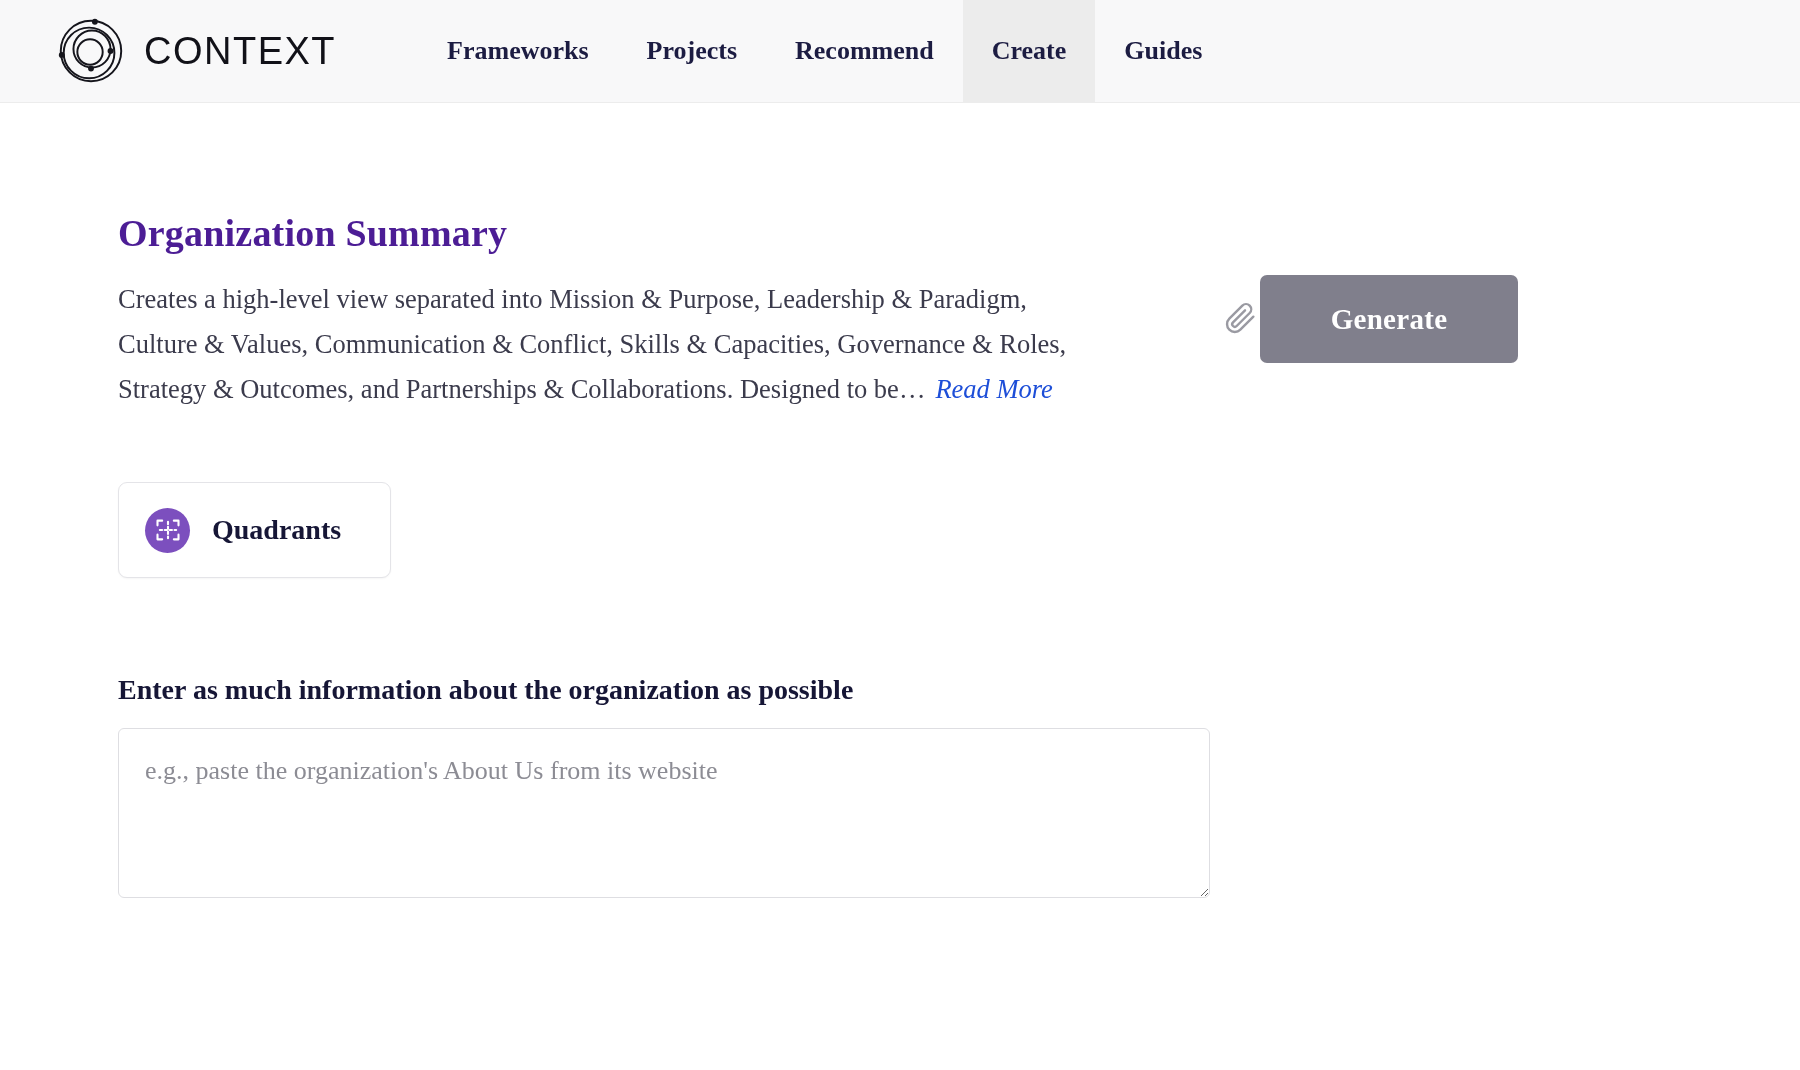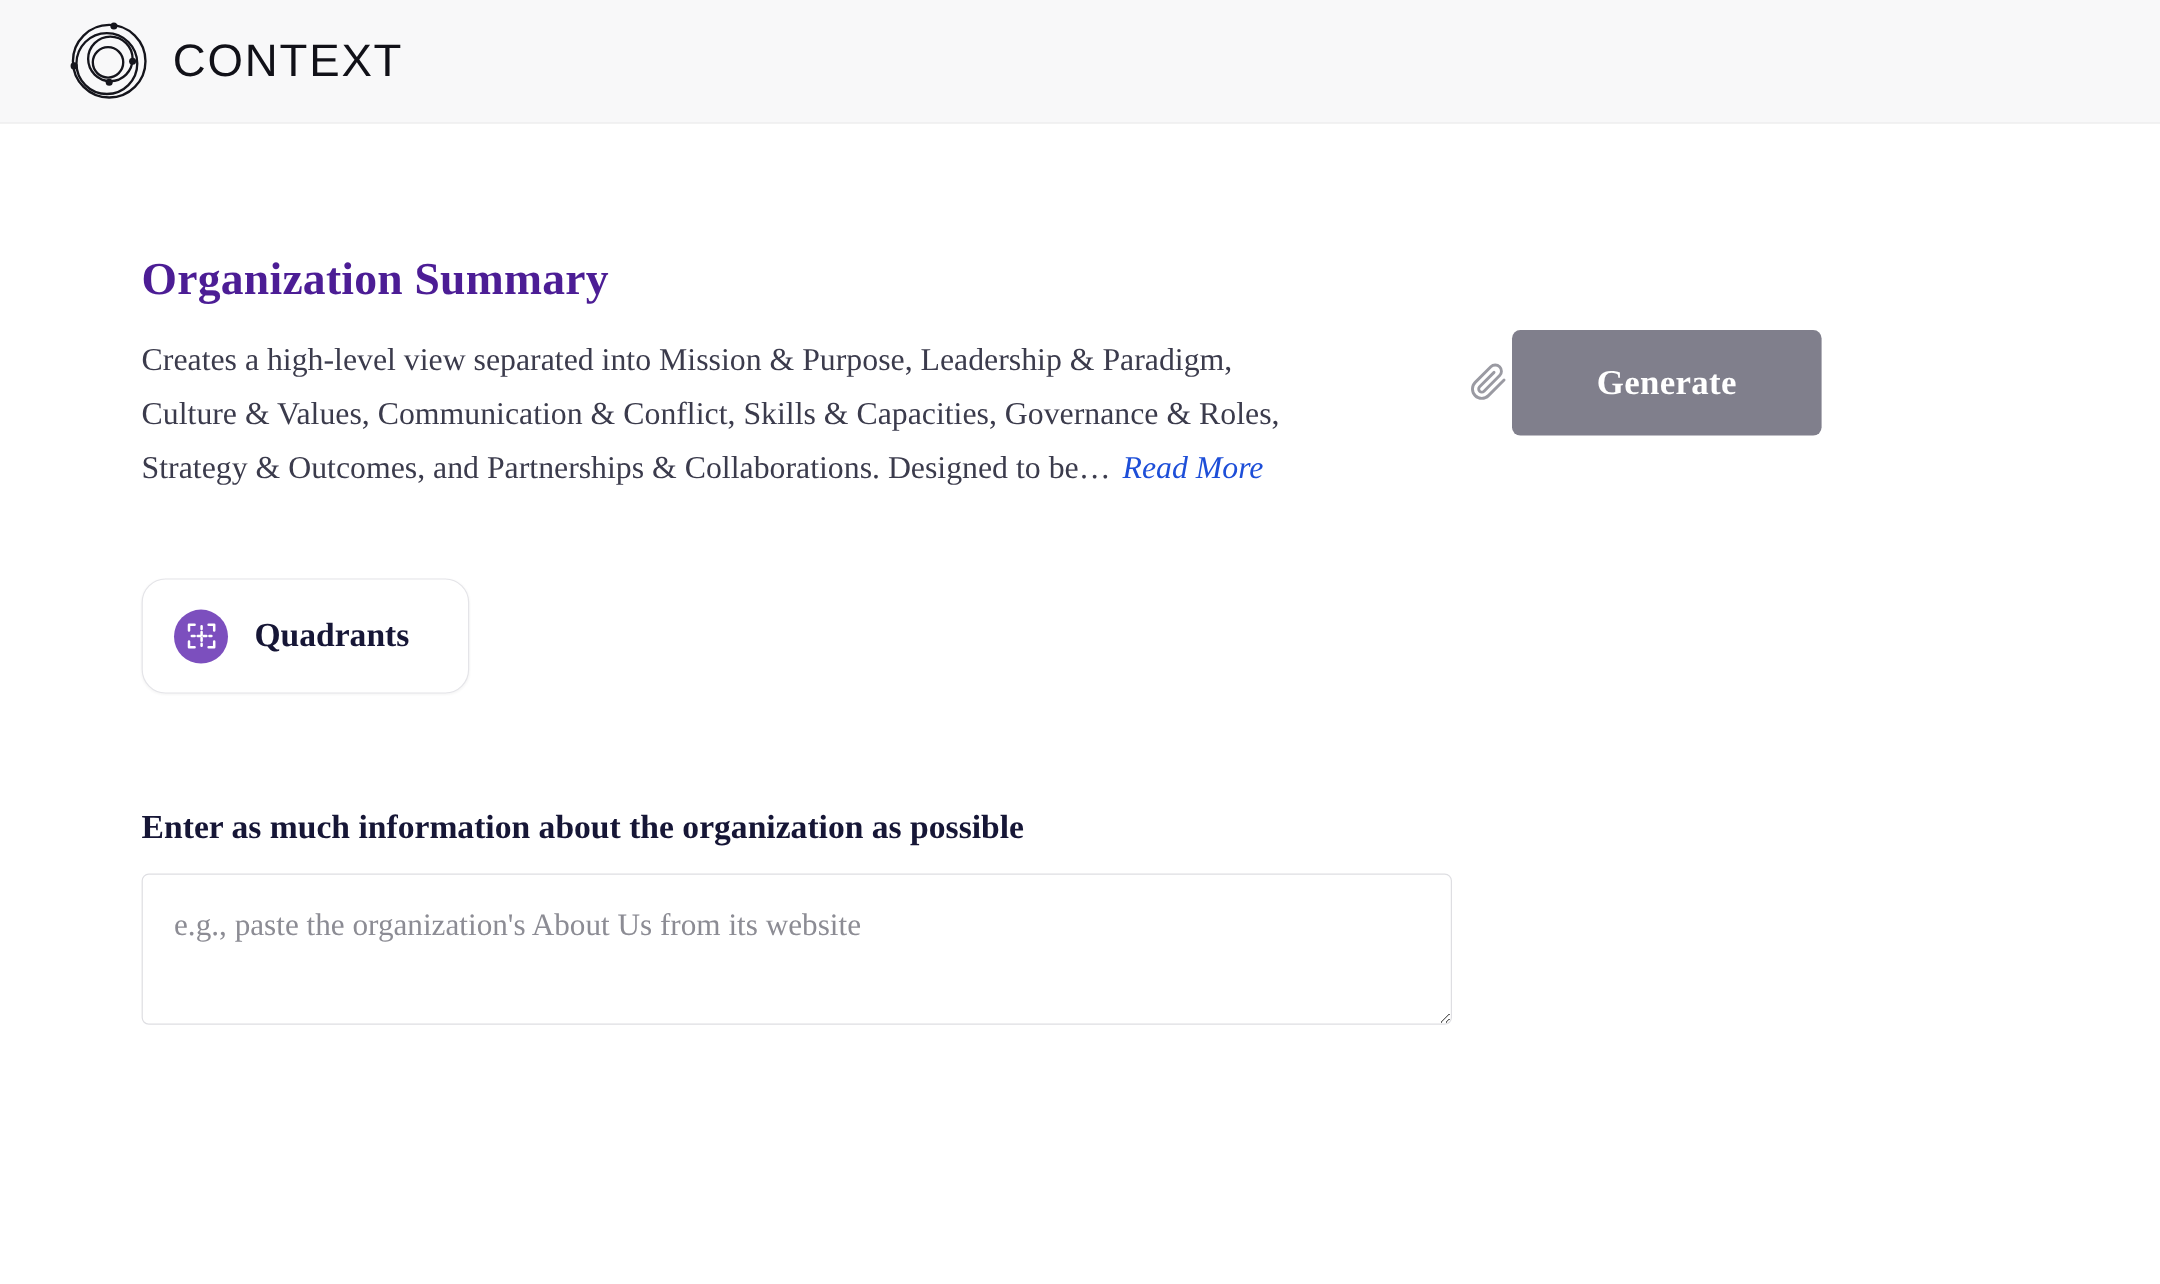--- a/index.html
+++ b/index.html
@@ -121,21 +121,21 @@
   .card-row { margin-top: 70px; }
   .mode-card {
     display: inline-flex;
     align-items: center;
     gap: 22px;
     width: 273px;
     height: 96px;
     padding: 0 26px;
     background: #ffffff;
     border: 1px solid #e4e4e8;
-    border-radius: 20px;
+    border-radius: 9px;
     cursor: pointer;
     box-shadow: 0 1px 2px rgba(0,0,0,.04);
   }
   .mode-icon {
     width: 45px;
     height: 45px;
     border-radius: 50%;
     background: #7c4fbe;
     display: flex;
     align-items: center;
@@ -152,21 +152,21 @@
   .field-block { margin-top: 96px; }
   .field-label {
     font-size: 28px;
     font-weight: bold;
     color: #161636;
     margin: 0 0 22px 0;
   }
   .org-textarea {
     display: block;
     width: 1092px;
-    height: 126px;
+    height: 170px;
     padding: 24px 26px;
     border: 1px solid #dedee2;
     border-radius: 6px;
     background: #ffffff;
     font-family: "Liberation Serif", serif;
     font-size: 26px;
     line-height: 36px;
     color: #2c2c38;
     resize: vertical;
     outline: none;
@@ -191,20 +191,27 @@
           <circle cx="44" cy="10" r="3"></circle>
           <circle cx="10" cy="44" r="3"></circle>
           <circle cx="60" cy="40" r="3"></circle>
           <circle cx="40" cy="58" r="3"></circle>
         </g>
       </svg>
     </span>
     <span class="brand-name">CONTEXT</span>
   </div>
 
+  <nav class="nav-links">
+    <a class="nav-link" href="#">Frameworks</a>
+    <a class="nav-link" href="#">Projects</a>
+    <a class="nav-link" href="#">Recommend</a>
+    <a class="nav-link active" href="#">Create</a>
+    <a class="nav-link" href="#">Guides</a>
+  </nav>
 
 </div>
 
 <div class="content">
 
   <h1 class="page-title">Organization Summary</h1>
 
   <p class="lede">
     <span>Creates a high-level view separated into Mission &amp; Purpose, Leadership &amp; Paradigm, Culture &amp; Values, Communication &amp; Conflict, Skills &amp; Capacities, Governance &amp; Roles, Strategy &amp; Outcomes, and Partnerships &amp; Collaborations. Designed to be…</span><a class="read-more" href="#">Read More</a>
   </p>

